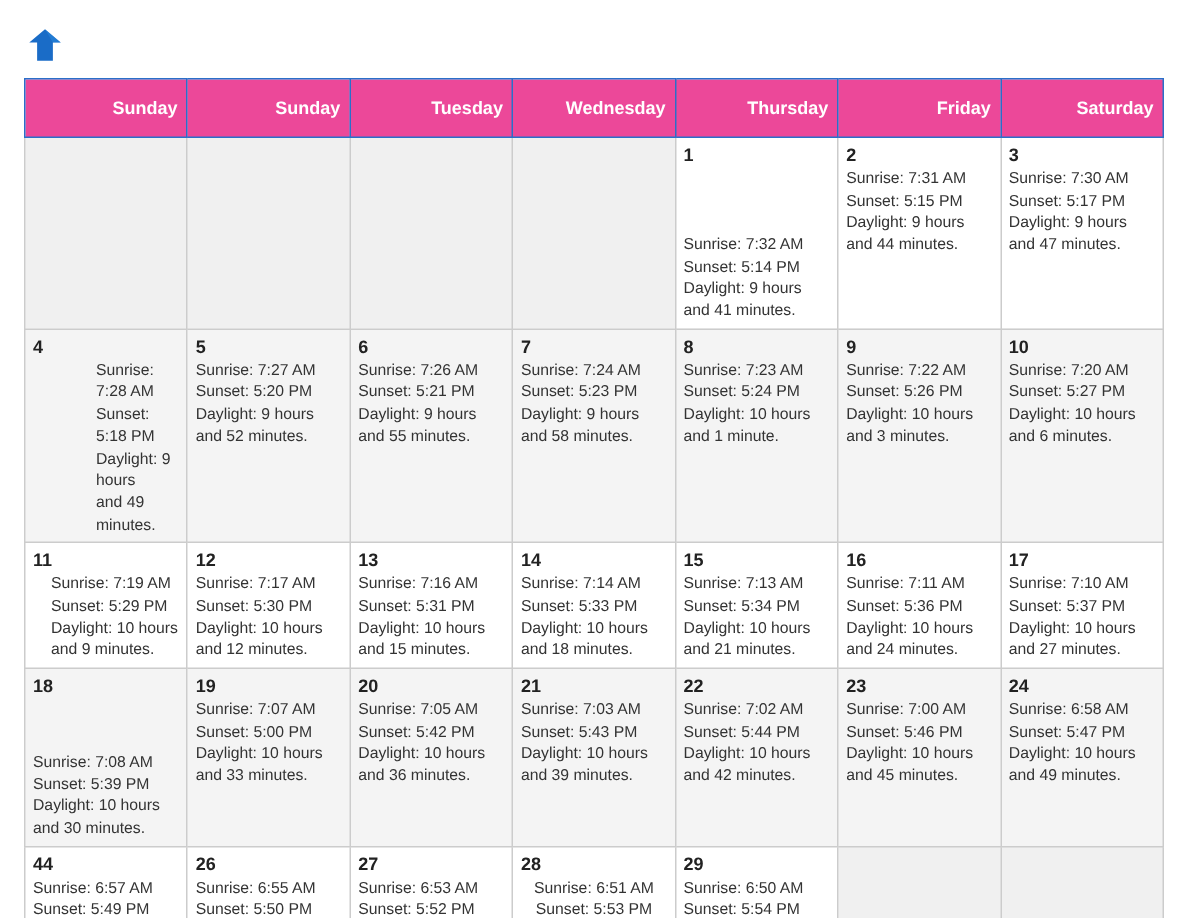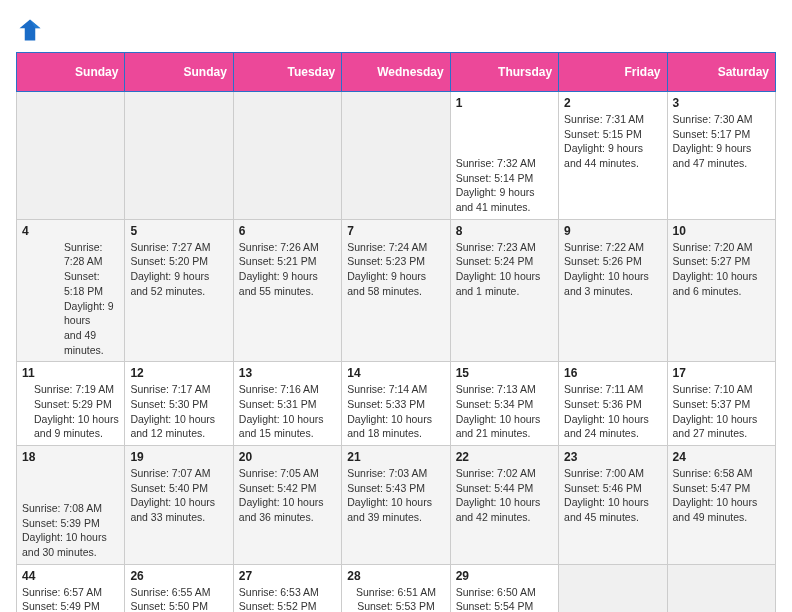--- a/index.html
+++ b/index.html
@@ -249,21 +249,21 @@
         <td>
           <div class="day-num">18</div>
           <div class="day-info" style="white-space: pre-line; margin-top: 37px;">Sunrise: 7:08 AM
 Sunset: 5:39 PM
 Daylight: 10 hours
 and 30 minutes.</div>
         </td>
         <td>
           <div class="day-num">19</div>
           <div class="day-info" style="white-space: pre-line;">Sunrise: 7:07 AM
-Sunset: 5:40 PM
+Sunset: 5:00 PM
 Daylight: 10 hours
 and 33 minutes.</div>
         </td>
         <td>
           <div class="day-num">20</div>
           <div class="day-info" style="white-space: pre-line;">Sunrise: 7:05 AM
 Sunset: 5:42 PM
 Daylight: 10 hours
 and 36 minutes.</div>
         </td>

